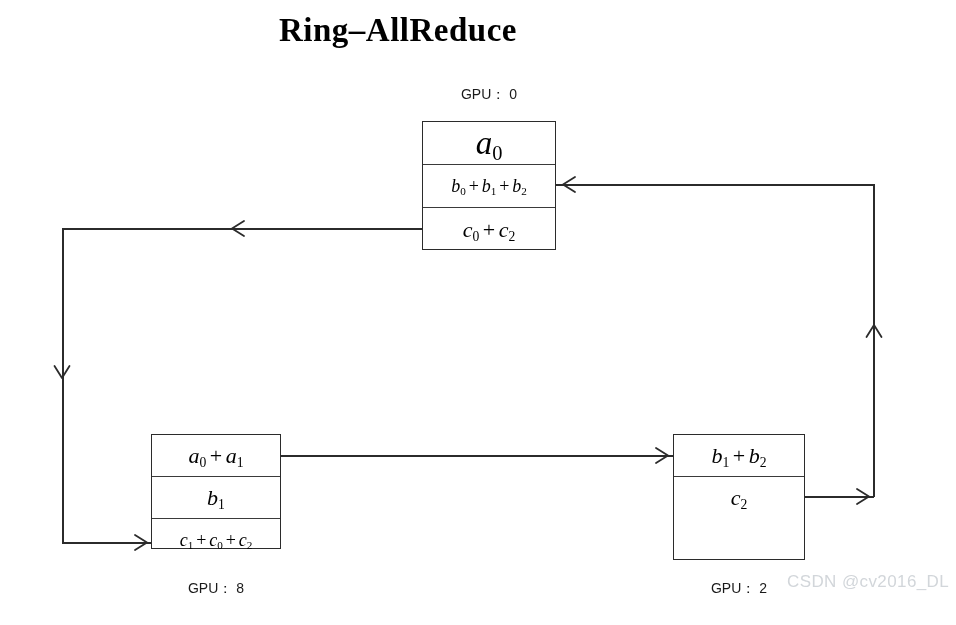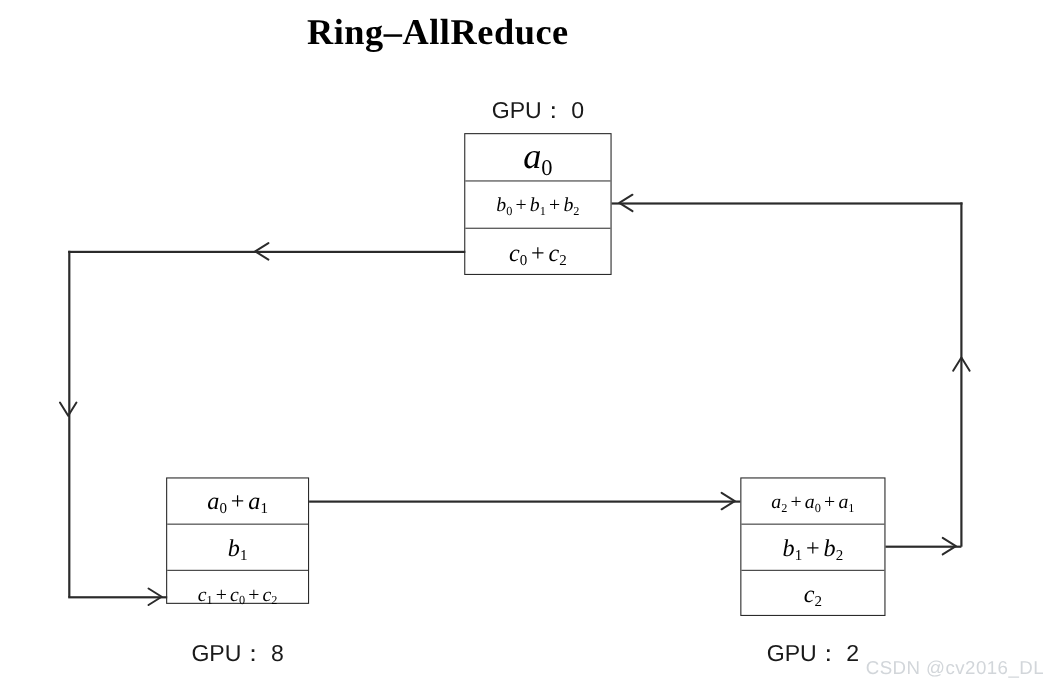--- a/index.html
+++ b/index.html
@@ -31,21 +31,21 @@
   }
 
   
   .gpu-group { position: absolute; }
 
   .gpu-label {
     position: absolute;
     width: 100%;
     text-align: center;
     font-family: "Liberation Sans", sans-serif;
-    font-size: 21px;
+    font-size: 14px;
     color: #1a1a1a;
     white-space: pre;
   }
 
   .gpu-box {
     position: absolute;
     border: 1.6px solid #2b2b2b;
     box-sizing: border-box;
     background: #ffffff;
   }
@@ -135,23 +135,20 @@
       </div>
       <div class="gpu-row fs-small" style="height:42px;">
         <span class="expr"><i>c</i><sub>1</sub><span class="op">+</span><i>c</i><sub>0</sub><span class="op">+</span><i>c</i><sub>2</sub></span>
       </div>
     </div>
     <div class="gpu-label" style="top:146px; left:0; width:130px;">GPU： 8</div>
   </div>
 
   <div class="gpu-group" style="left:673px; top:434px; width:132px;">
     <div class="gpu-box" style="left:0px; top:0px; width:132px; height:126px;">
-      <div class="gpu-row fs-small" style="height:42px;">
-        <span class="expr"><i>a</i><sub>2</sub><span class="op">+</span><i>a</i><sub>0</sub><span class="op">+</span><i>a</i><sub>1</sub></span>
-      </div>
       <div class="gpu-row fs-mid" style="height:42px;">
         <span class="expr"><i>b</i><sub>1</sub><span class="op">+</span><i>b</i><sub>2</sub></span>
       </div>
       <div class="gpu-row fs-mid" style="height:42px;">
         <span class="expr"><i>c</i><sub>2</sub></span>
       </div>
     </div>
     <div class="gpu-label" style="top:146px; left:0; width:132px;">GPU： 2</div>
   </div>
 
@@ -181,15 +178,15 @@
   <svg class="arrowhead" style="left:853px; top:487px;" width="22" height="20" viewBox="0 0 22 20">
     <path d="M 4 2 L 16 9.5 L 4 17"></path>
   </svg>
   <svg class="arrowhead" style="left:864px; top:321px;" width="20" height="22" viewBox="0 0 20 22">
     <path d="M 2.5 16 L 10 4 L 17.5 16"></path>
   </svg>
   <svg class="arrowhead" style="left:557px; top:175px;" width="22" height="20" viewBox="0 0 22 20">
     <path d="M 18 2 L 6 9.5 L 18 17"></path>
   </svg>
 
-  <div id="watermark" style="left:787px; top:598px;">CSDN @cv2016_DL</div>
+  <div id="watermark" style="left:787px; top:572px;">CSDN @cv2016_DL</div>
 
 </div>
 
 </body></html>

